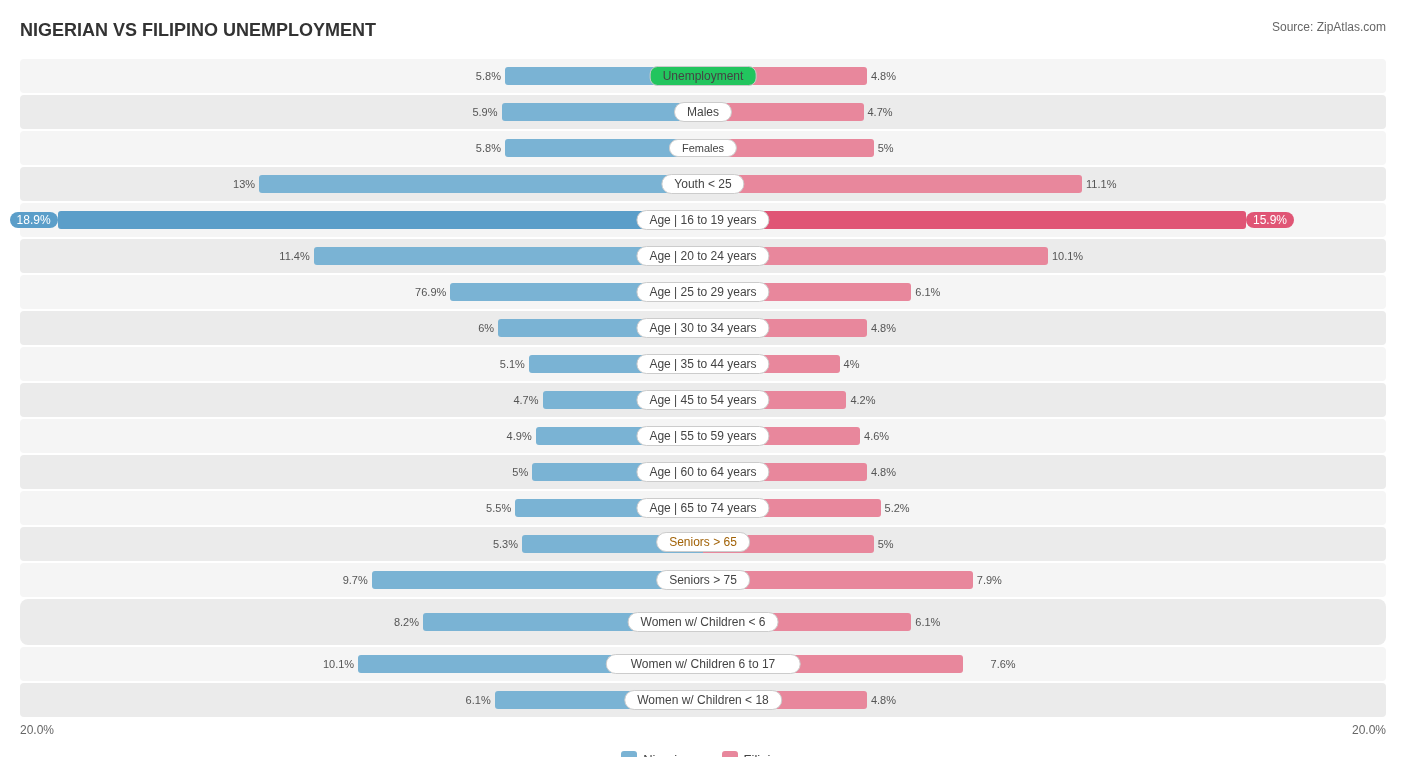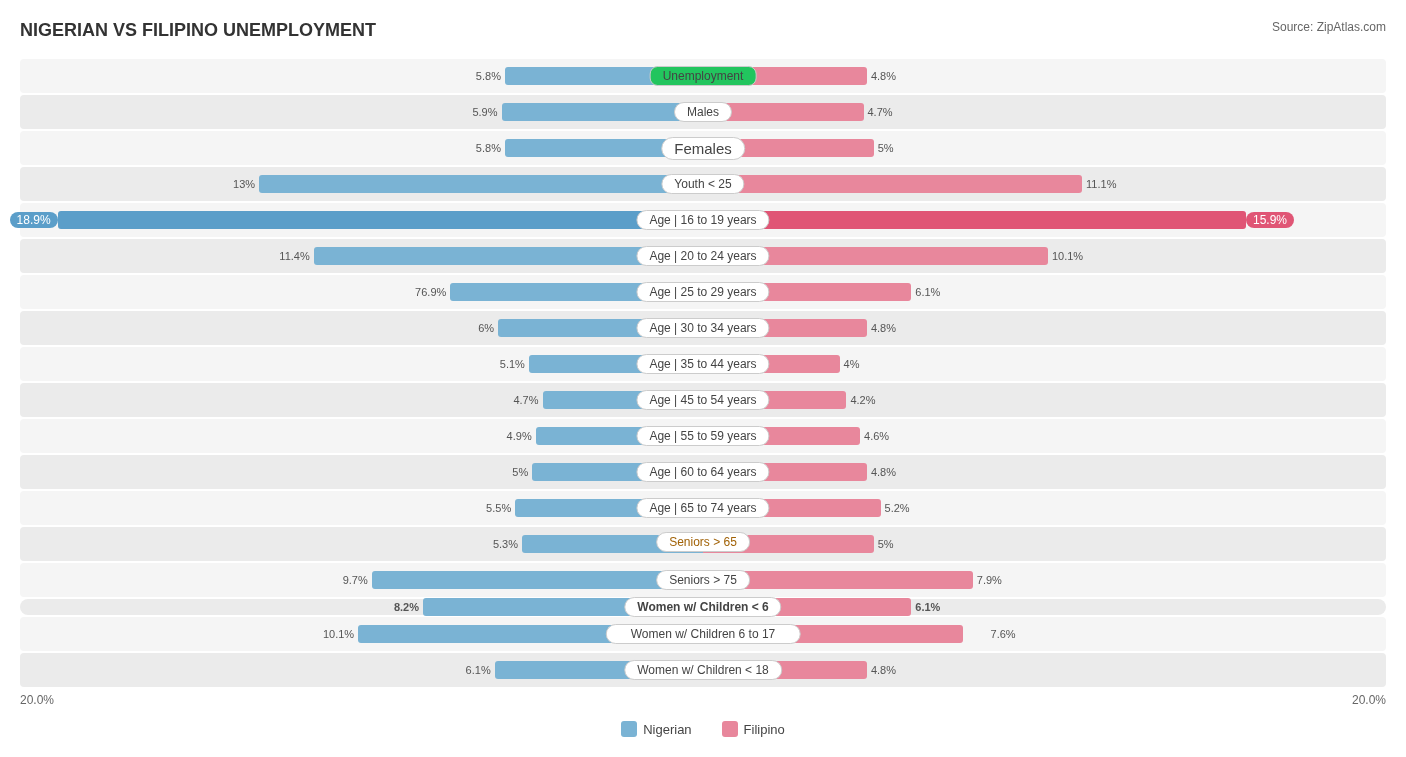--- a/index.html
+++ b/index.html
@@ -125,21 +125,21 @@
       <div class="bar-row" style="display: flex; align-items: center; margin-bottom: 2px; height: 34px; background: rgb(245, 245, 245); border-radius: 4px; position: relative;">
         <div style="display: flex; width: 100%; height: 24px; align-items: center; position: relative;">
           <div style="width: 50%; height: 100%; display: flex; align-items: center; justify-content: flex-end; position: relative;">
             <div style="background: rgb(122, 179, 212); height: 18px; border-radius: 3px 0px 0px 3px; position: absolute; right: 0px; width: 198.07px;"></div>
             <span style="position: absolute; right: 202.07px; font-size: 11px; color: rgb(85, 85, 85); white-space: nowrap; z-index: 5;">5.8%</span>
           </div>
           <div style="width: 50%; height: 100%; display: flex; align-items: center; justify-content: flex-start; position: relative;">
             <div style="background: rgb(232, 135, 156); height: 18px; border-radius: 0px 3px 3px 0px; position: absolute; left: 0px; width: 170.75px;"></div>
             <span style="position: absolute; left: 174.75px; font-size: 11px; color: rgb(85, 85, 85); white-space: nowrap; z-index: 5;">5%</span>
           </div>
-          <div style="position: absolute; left: 50%; transform: translateX(-50%); background: rgb(255, 255, 255); border: 1px solid rgb(204, 204, 204); border-radius: 12px; padding: 2px 12px; font-size: 15px; color: rgb(68, 68, 68); white-space: nowrap; z-index: 10; text-align: right;">Females</div>
+          <div style="position: absolute; left: 50%; transform: translateX(-50%); background: rgb(255, 255, 255); border: 1px solid rgb(204, 204, 204); border-radius: 12px; padding: 2px 12px; font-size: 11px; color: rgb(68, 68, 68); white-space: nowrap; z-index: 10; text-align: right;">Females</div>
         </div>
       </div>
       <div class="bar-row" style="display: flex; align-items: center; margin-bottom: 2px; height: 34px; background: rgb(235, 235, 235); border-radius: 4px; position: relative;">
         <div style="display: flex; width: 100%; height: 24px; align-items: center; position: relative;">
           <div style="width: 50%; height: 100%; display: flex; align-items: center; justify-content: flex-end; position: relative;">
             <div style="background: rgb(122, 179, 212); height: 18px; border-radius: 3px 0px 0px 3px; position: absolute; right: 0px; width: 443.95px;"></div>
             <span style="position: absolute; right: 447.95px; font-size: 11px; color: rgb(85, 85, 85); white-space: nowrap; z-index: 5;">13%</span>
           </div>
           <div style="width: 50%; height: 100%; display: flex; align-items: center; justify-content: flex-start; position: relative;">
             <div style="background: rgb(232, 135, 156); height: 18px; border-radius: 0px 3px 3px 0px; position: absolute; left: 0px; width: 379.065px;"></div>
@@ -284,21 +284,21 @@
             <div style="background: rgb(122, 179, 212); height: 18px; border-radius: 3px 0px 0px 3px; position: absolute; right: 0px; width: 331.255px;"></div>
             <span style="position: absolute; right: 335.255px; font-size: 11px; color: rgb(85, 85, 85); white-space: nowrap; z-index: 5;">9.7%</span>
           </div>
           <div style="width: 50%; height: 100%; display: flex; align-items: center; justify-content: flex-start; position: relative;">
             <div style="background: rgb(232, 135, 156); height: 18px; border-radius: 0px 3px 3px 0px; position: absolute; left: 0px; width: 269.785px;"></div>
             <span style="position: absolute; left: 273.785px; font-size: 11px; color: rgb(85, 85, 85); white-space: nowrap; z-index: 5;">7.9%</span>
           </div>
           <div style="position: absolute; left: 50%; transform: translateX(-50%); background: rgb(255, 255, 255); border: 1px solid rgb(204, 204, 204); border-radius: 12px; padding: 2px 12px; font-size: 12px; color: rgb(68, 68, 68); white-space: nowrap; z-index: 10;">Seniors &gt; 75</div>
         </div>
       </div>
-      <div class="bar-row" style="display: flex; align-items: center; margin-bottom: 2px; height: 16px; background: rgb(235, 235, 235); border-radius: 15px; position: relative; font-weight: bold;">
+      <div class="bar-row" style="display: flex; align-items: center; margin-bottom: 2px; height: 46px; background: rgb(235, 235, 235); border-radius: 8px; position: relative;">
         <div style="display: flex; width: 100%; height: 24px; align-items: center; position: relative;">
           <div style="width: 50%; height: 100%; display: flex; align-items: center; justify-content: flex-end; position: relative;">
             <div style="background: rgb(122, 179, 212); height: 18px; border-radius: 3px 0px 0px 3px; position: absolute; right: 0px; width: 280.03px;"></div>
             <span style="position: absolute; right: 284.03px; font-size: 11px; color: rgb(85, 85, 85); white-space: nowrap; z-index: 5;">8.2%</span>
           </div>
           <div style="width: 50%; height: 100%; display: flex; align-items: center; justify-content: flex-start; position: relative;">
             <div style="background: rgb(232, 135, 156); height: 18px; border-radius: 0px 3px 3px 0px; position: absolute; left: 0px; width: 208.315px;"></div>
             <span style="position: absolute; left: 212.315px; font-size: 11px; color: rgb(85, 85, 85); white-space: nowrap; z-index: 5;">6.1%</span>
           </div>
           <div style="position: absolute; left: 50%; transform: translateX(-50%); background: rgb(255, 255, 255); border: 1px solid rgb(204, 204, 204); border-radius: 12px; padding: 2px 12px; font-size: 12px; color: rgb(68, 68, 68); white-space: nowrap; z-index: 10;">Women w/ Children &lt; 6</div>

